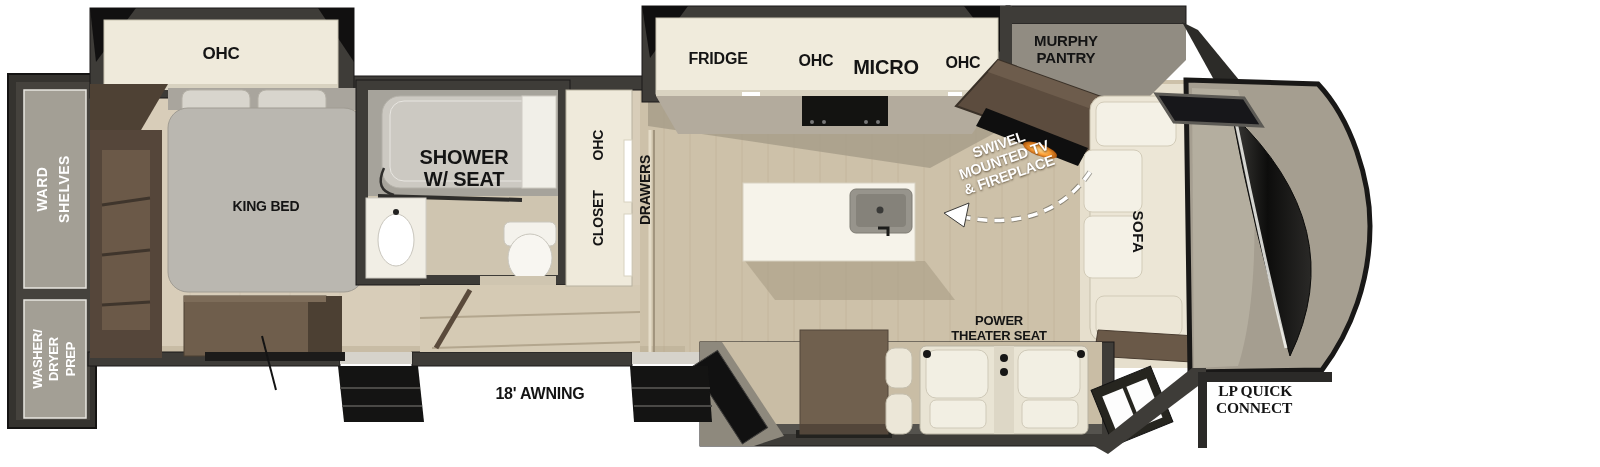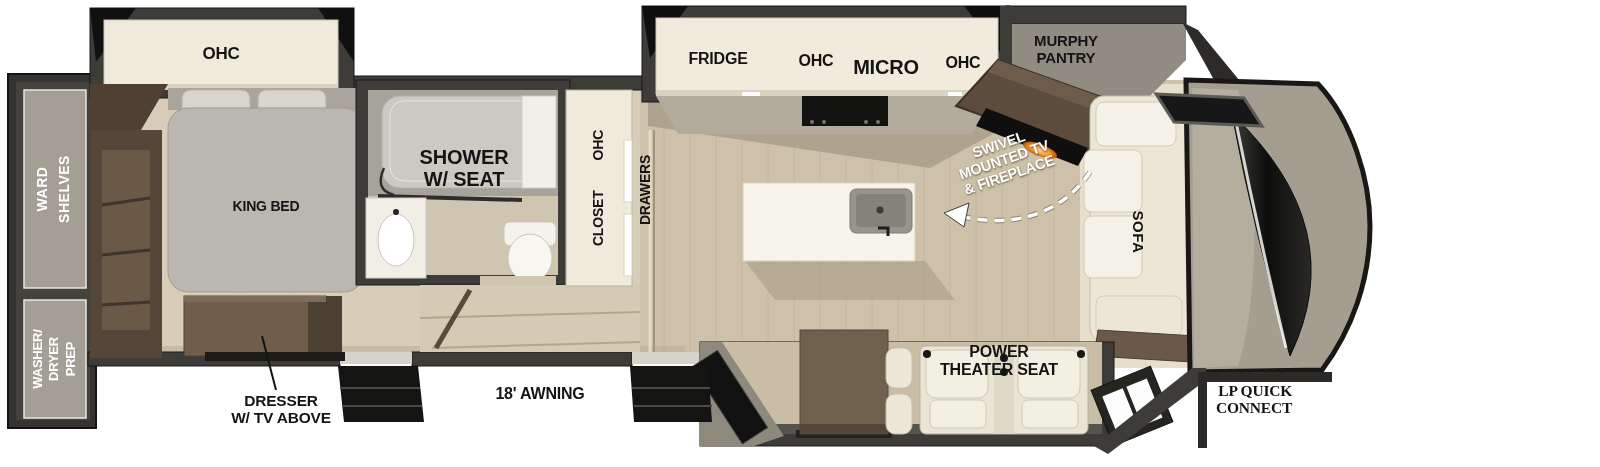--- a/index.html
+++ b/index.html
@@ -285,24 +285,22 @@
 
 <div class="lbl" style="left:1066px;top:50px;font-size:15px;text-align:center;">MURPHY
 PANTRY</div>
 
 <div class="lbl white tilt" style="left:1004px;top:160px;font-size:14.5px;">SWIVEL
 MOUNTED TV
 &amp; FIREPLACE</div>
 
 <div class="lbl vert-cw" style="left:1138px;top:232px;font-size:15px;letter-spacing:.5px;">SOFA</div>
 
-<div class="lbl" style="left:999px;top:329px;font-size:16px;margin-top:32px;">POWER
+<div class="lbl" style="left:999px;top:329px;font-size:13px;">POWER
 THEATER SEAT</div>
 
 <div class="lbl" style="left:540px;top:394px;font-size:16px;">18' AWNING</div>
 
 <div class="lbl tl" style="left:1216px;top:382px;font-size:15.5px;">LP QUICK
 CONNECT</div>
 
-<div class="lbl" style="left:281px;top:409px;font-size:15.5px;">DRESSER
-W/ TV ABOVE</div>
 
 </div>
 
 </body></html>

